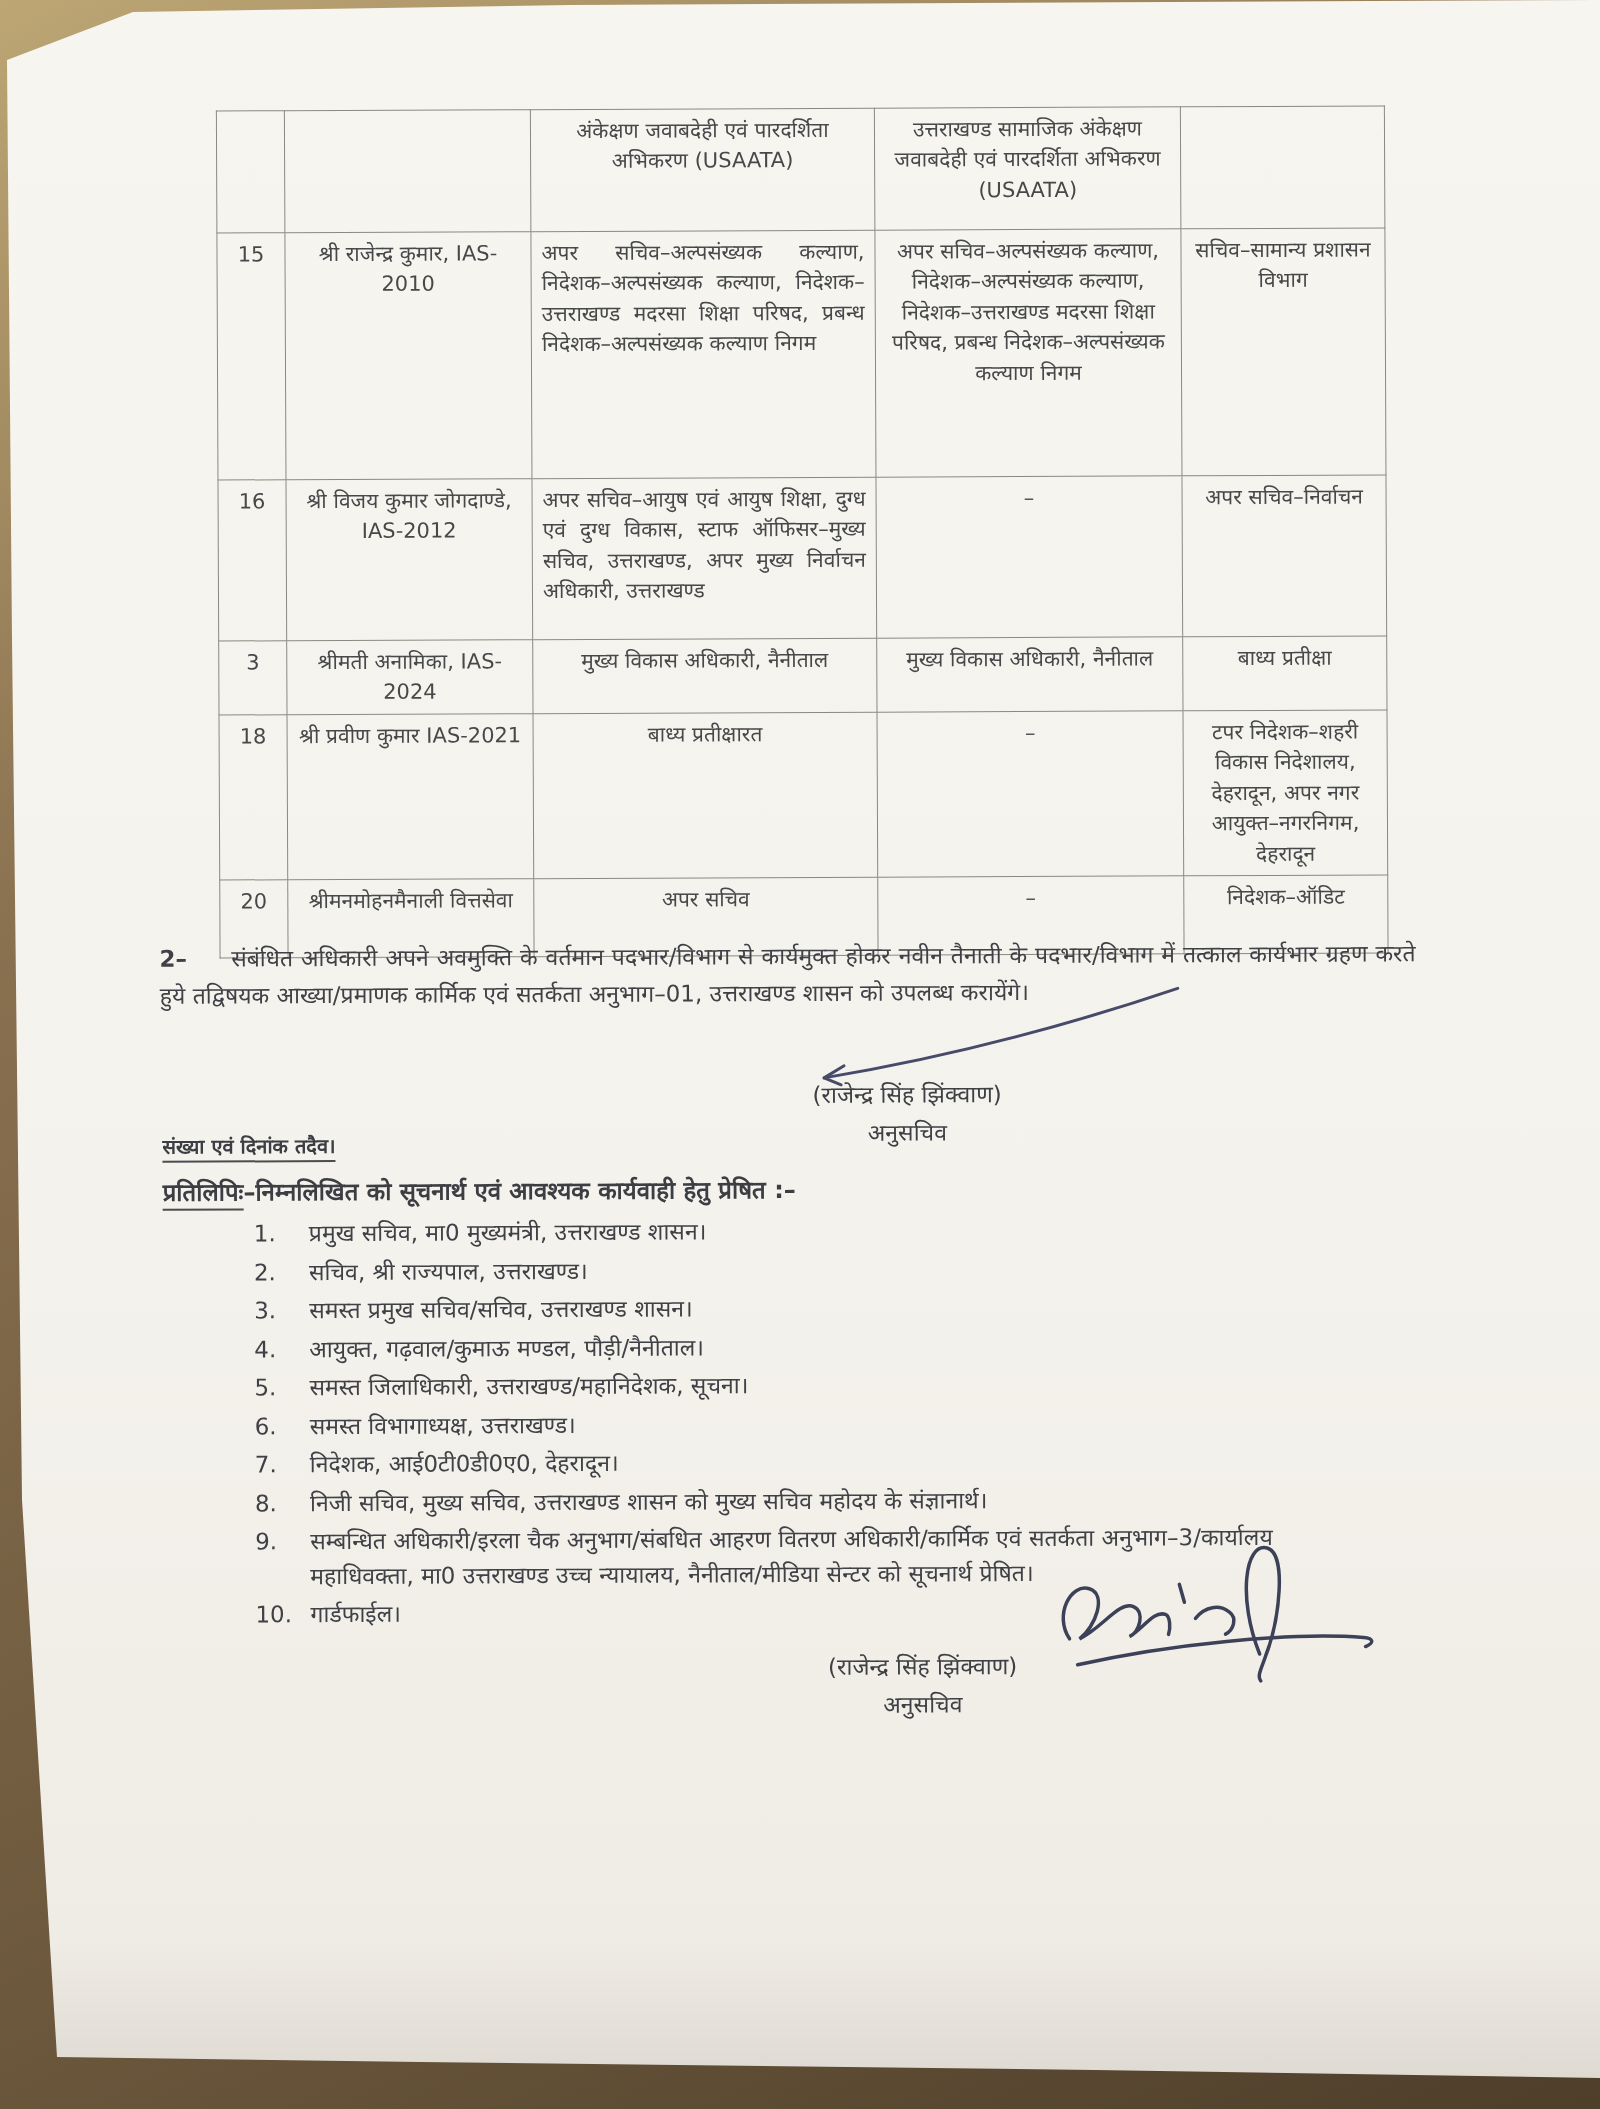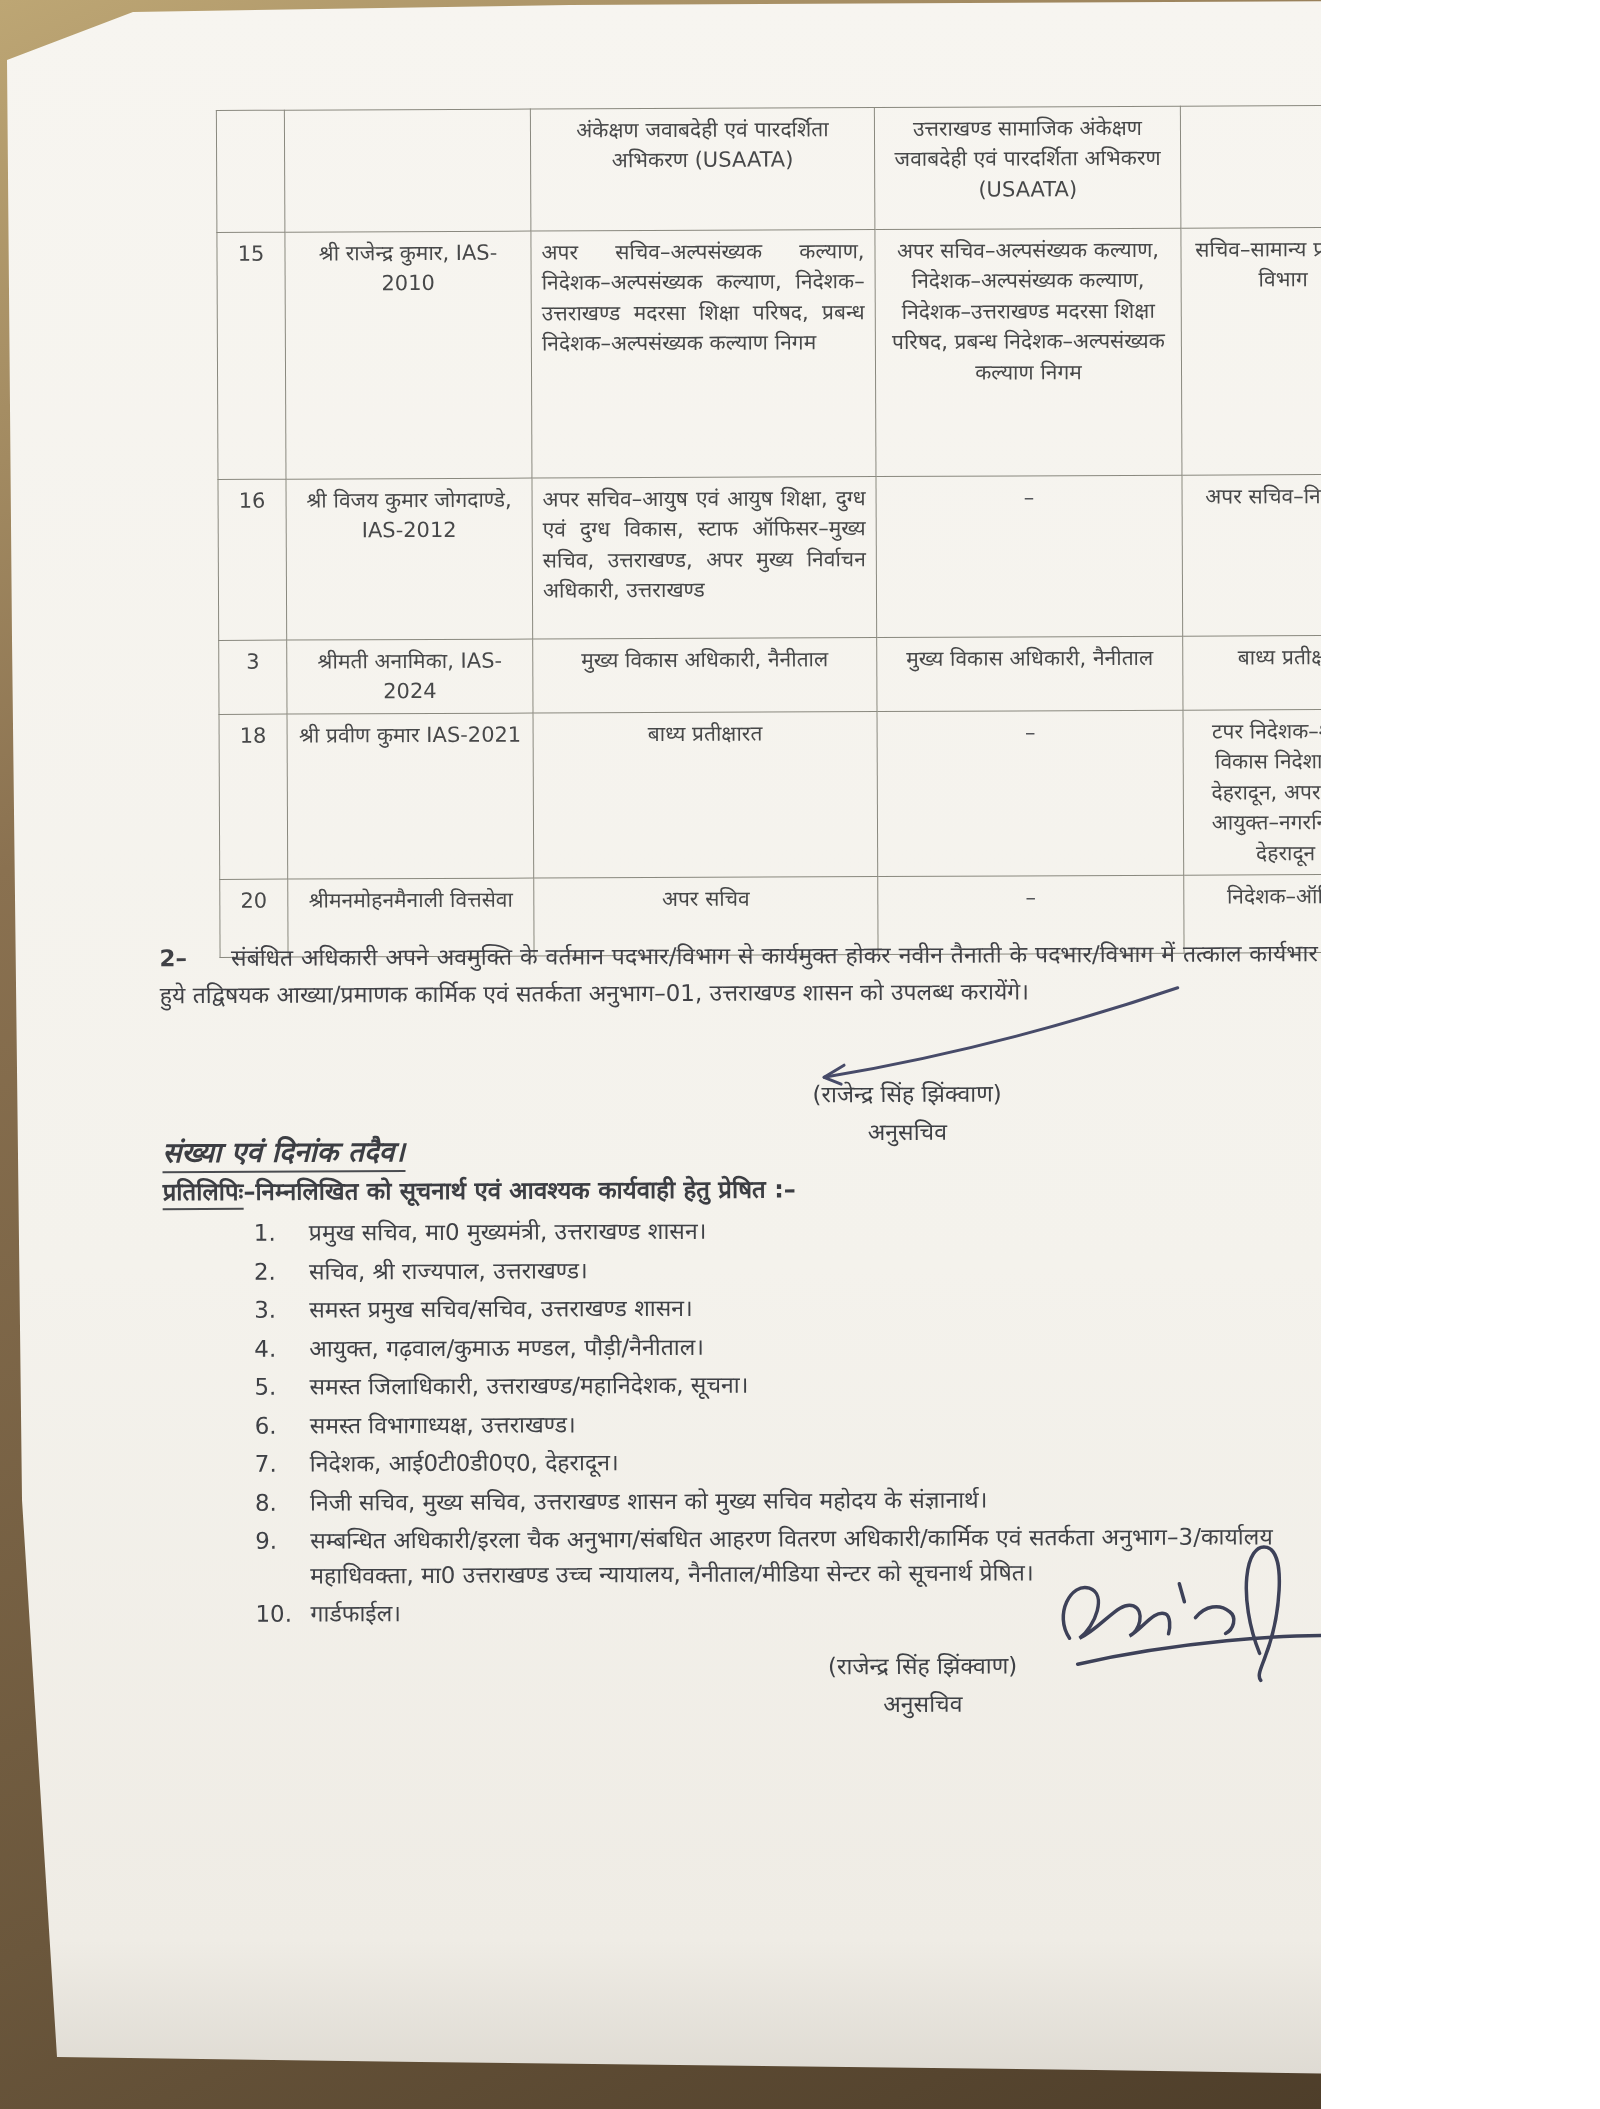--- a/index.html
+++ b/index.html
@@ -1,18 +1,18 @@
 <!DOCTYPE html>
 <html><head>
 <meta charset="utf-8">
 <style>
   html,body{margin:0;padding:0;}
   .page{
     position:relative;
-    width:1321px;height:2109px;
+    width:1600px;height:2109px;
     overflow:hidden;
     background:linear-gradient(155deg,#bda674 0%,#8a7150 32%,#6b573c 72%,#4e3e2a 100%);
     font-family:"DejaVu Sans",sans-serif;
   }
   .paper{
     position:absolute;inset:0;
     background:linear-gradient(180deg,#f7f5f0 0%,#f4f2ec 60%,#efece5 92%,#ddd9d1 99%,#c9c5bc 100%);
     clip-path:polygon(133px 12px,570px 5px,1600px 0px,1600px 2078px,1095px 2070px,420px 2062px,57px 2057px,22px 1500px,12px 640px,7px 60px);
   }
   .content{position:absolute;inset:0;transform:rotate(-0.25deg);color:#45464a;}
@@ -40,21 +40,21 @@
   
   .sig-block{position:absolute;text-align:center;font-size:23px;color:#3e4045;}
   .sig-top-text{left:757px;top:1078px;width:300px;}
   .sig-bottom-text{left:770px;top:1650px;width:300px;}
   .sig-line2{margin-top:6px;}
   .stroke-svg{position:absolute;}
 
   
   .ref-line{
     position:absolute;left:162px;top:1130px;
-    font-size:28px;font-weight:bold;color:#3c3e43;font-style:italic;
+    font-size:20px;font-weight:bold;color:#3c3e43;
   }
   .underlined{border-bottom:2px solid #4a4c50;padding-bottom:2px;}
   .copy-head{
     position:absolute;left:162px;top:1172px;width:1270px;
     font-size:24px;font-weight:bold;color:#3c3e43;
   }
   .copy-list{position:absolute;left:253px;top:1214px;width:1115px;}
   .copy-item{display:flex;font-size:23px;line-height:1.5;margin-bottom:4px;color:#3f4146;}
   .copy-num{flex:none;width:55px;}
   .copy-text{flex:1;}

